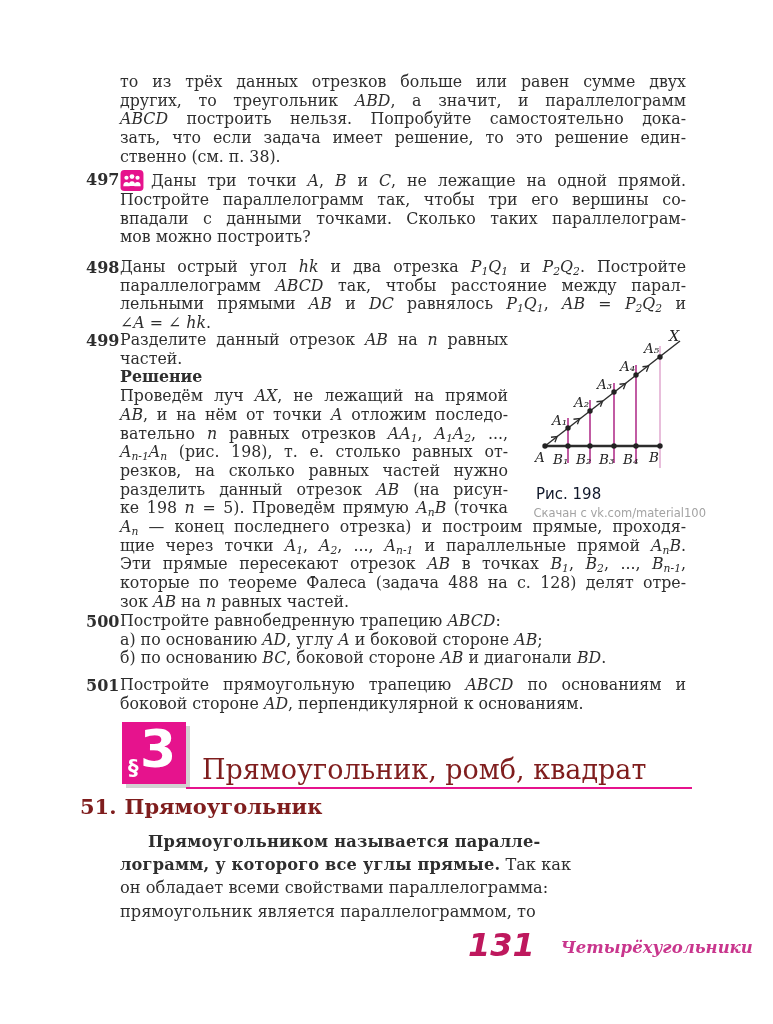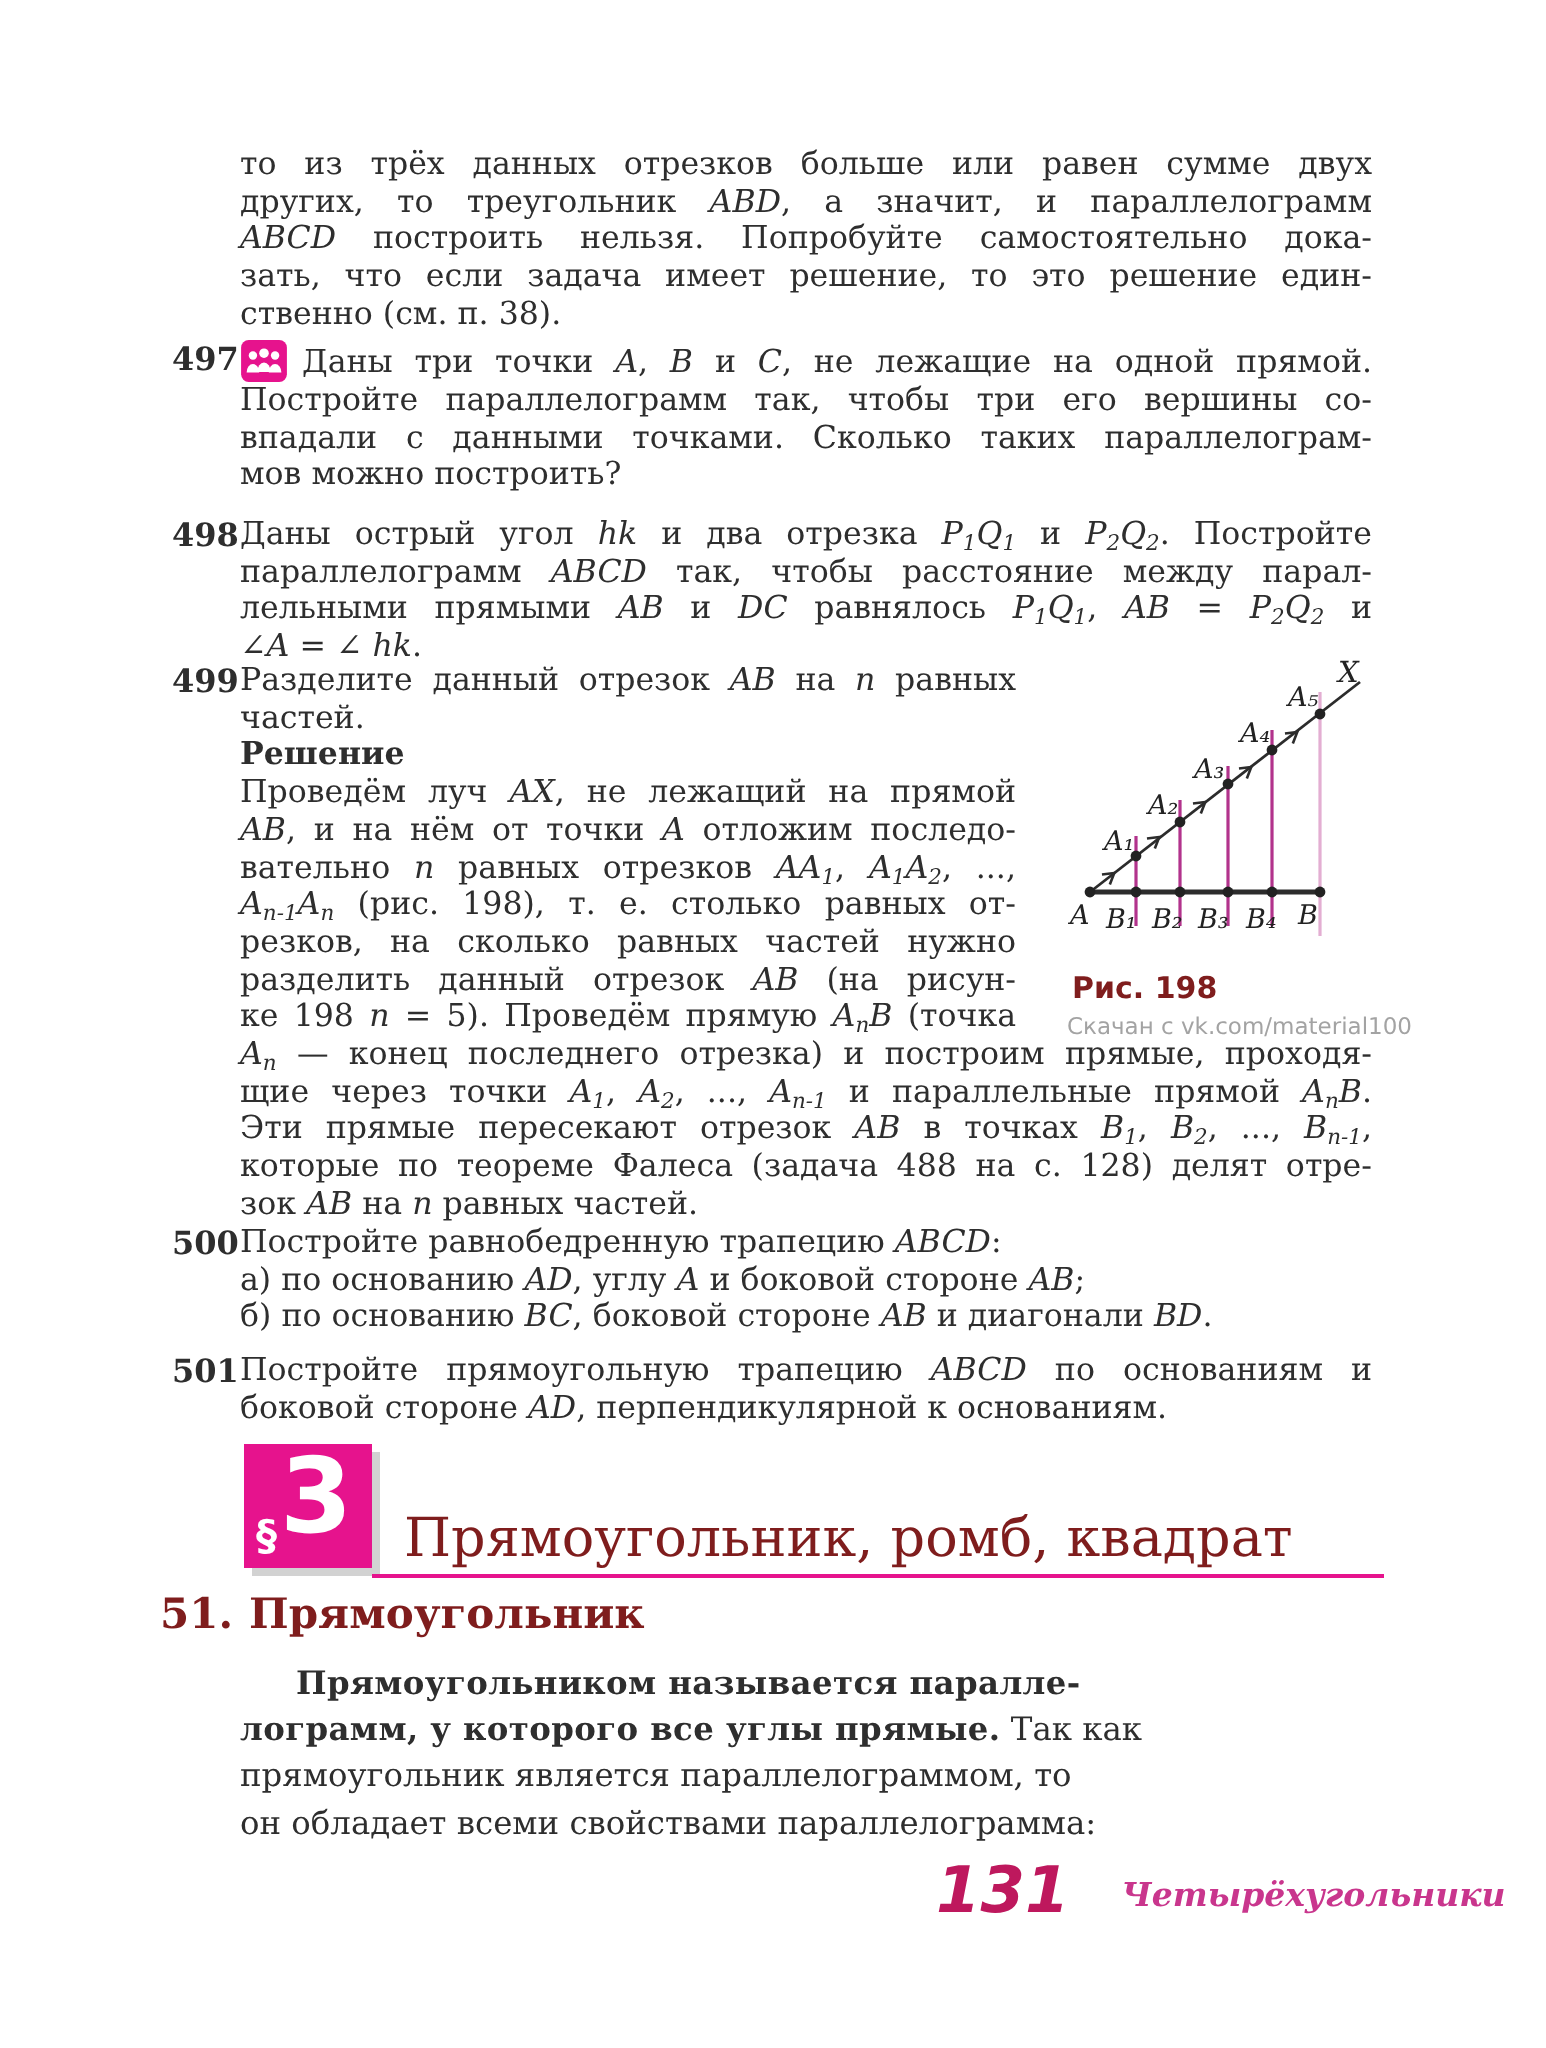--- a/index.html
+++ b/index.html
@@ -46,21 +46,21 @@
   .narrow-all > .tline{width:388px;}
   .sol > .tline:nth-child(-n+7){width:388px;}
   .solhead{font-weight:bold;font-size:15.8px;line-height:18.7px;}
 
   
   .figure198{
     position:absolute;left:408px;top:-3px;width:178px;margin:0;
   }
   .figure198 svg{display:block;}
   .figcap{
-    color:#7f1d1d;font-weight:bold;
+    color:#0f172a;font-weight:normal;
     font-family:"DejaVu Sans", sans-serif;
     font-size:15px;margin:5px 0 0 8px;
   }
   .watermark{
     color:#a3a3a3;
     font-family:"DejaVu Sans", sans-serif;
     font-size:11.5px;text-align:right;margin-top:3px;white-space:nowrap;
   }
   .flabel{font-family:"DejaVu Serif", serif;font-style:italic;font-size:13.5px;fill:#222;}
   .flabelx{font-family:"DejaVu Serif", serif;font-style:italic;font-size:14.5px;fill:#222;}
@@ -268,21 +268,21 @@
     </div>
     <h1 class="sec-title">Прямоугольник, ромб, квадрат</h1>
     <div class="sec-rule"></div>
   </div>
 
   <h2 class="h51"><span class="h51-num">51.</span><span class="h51-title">Прямоугольник</span></h2>
 
   <div class="para51">
     <div class="tline"><b>Прямоугольником называется паралле-</b></div>
     <div class="tline"><b>лограмм, у которого все углы прямые.</b> <span>Так как</span></div>
+    <div class="tline last">он обладает всеми свойствами параллелограмма:</div>
     <div class="tline">прямоугольник является параллелограммом, то</div>
-    <div class="tline last">он обладает всеми свойствами параллелограмма:</div>
   </div>
 
   <div class="footer">
     <span class="pgnum">131</span><span class="chapter">Четырёхугольники</span>
   </div>
 
 </div>
 
 </body></html>

